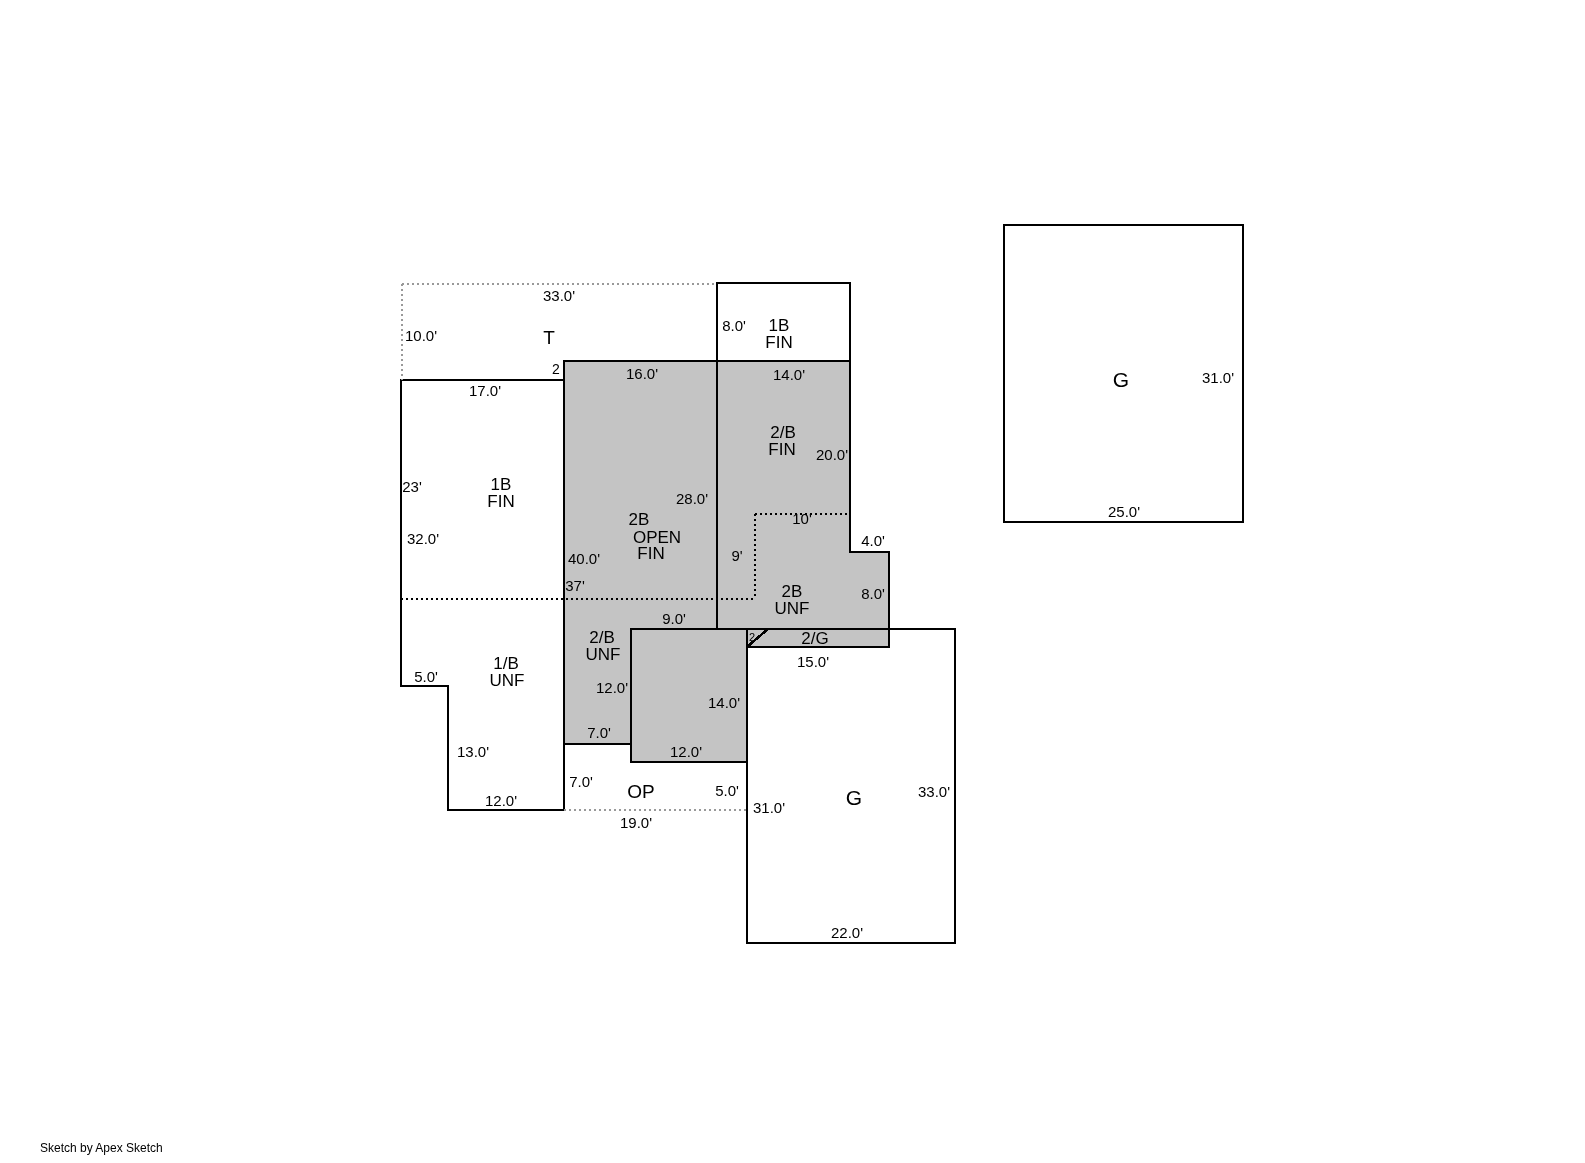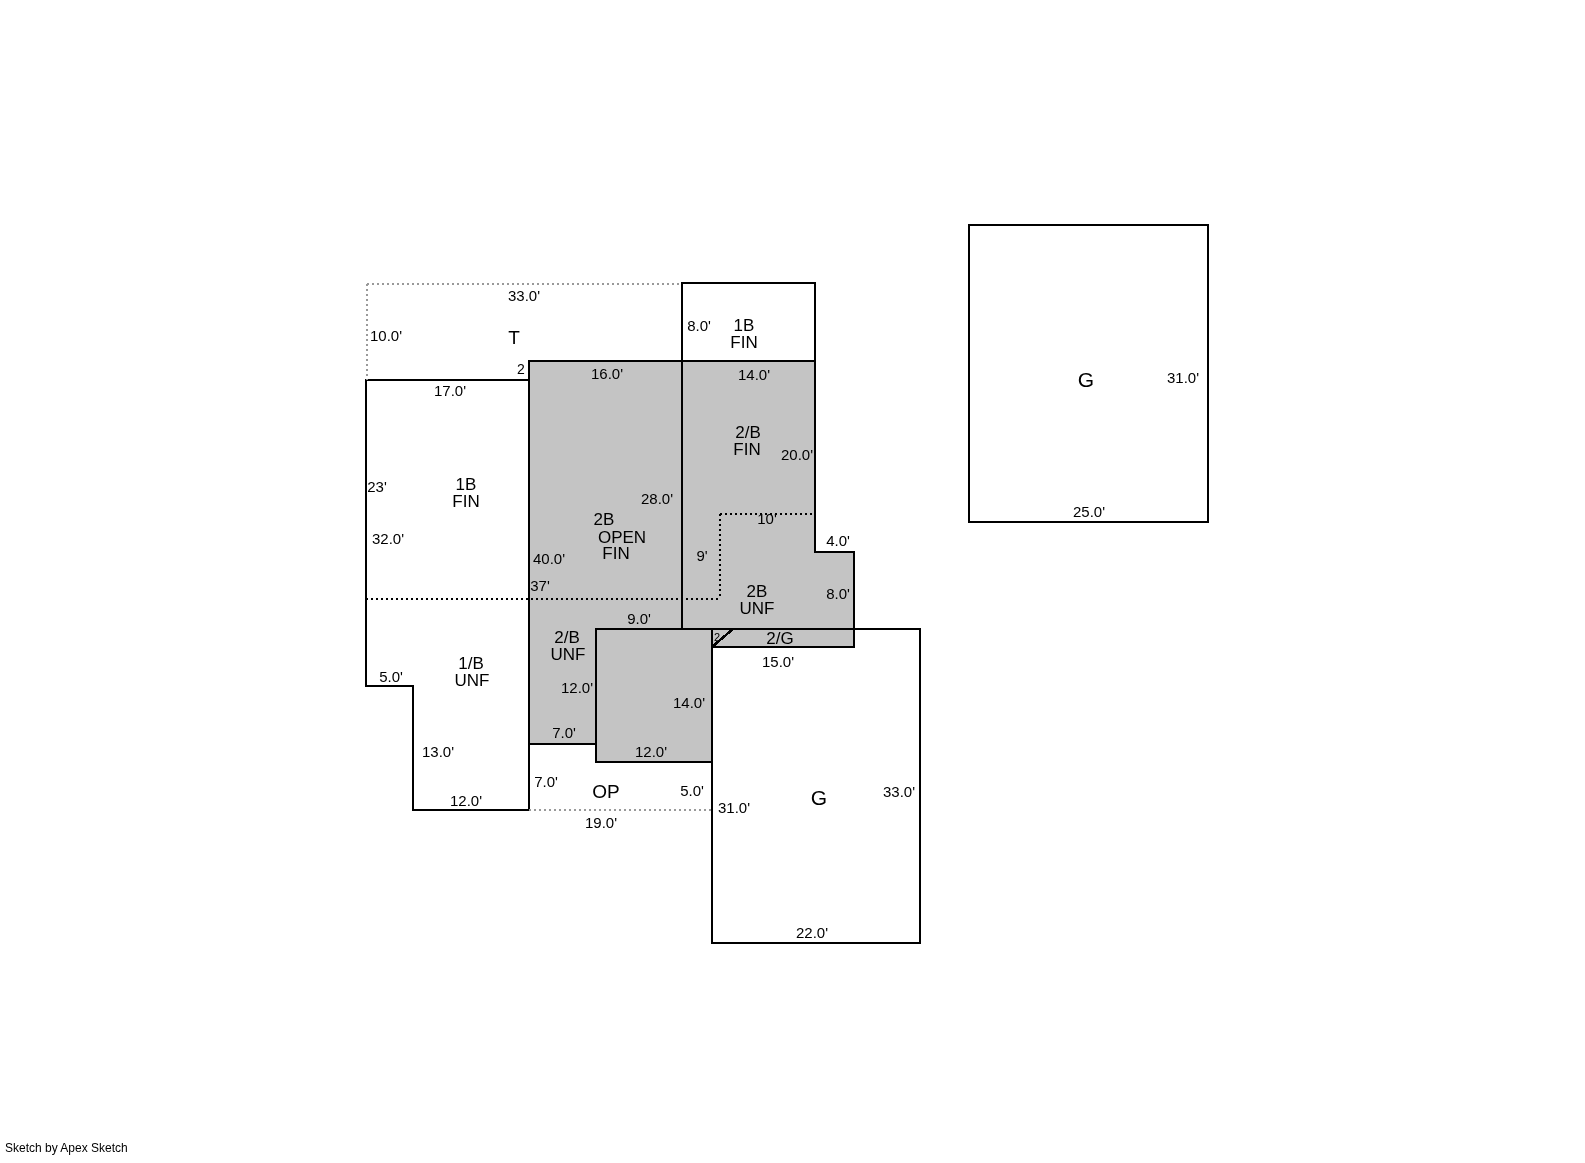--- a/index.html
+++ b/index.html
@@ -1,17 +1,17 @@
 <!DOCTYPE html>
 <html><head>
 <meta charset="utf-8">
 <style>
   html,body{margin:0;padding:0;background:#ffffff;}
   .page{position:relative;width:1275px;height:1163px;background:#ffffff;overflow:hidden;
-        font-family:"Liberation Sans", sans-serif;}
+        font-family:"Liberation Sans", sans-serif;margin-left:35px;}
   svg{display:block;}
   text{fill:#000000;font-family:"Liberation Sans", sans-serif;}
   .dim{font-size:15px;}
   .area{font-size:17px;}
   .big{font-size:19px;}
   .huge{font-size:21px;}
   .tiny{font-size:11px;}
   .small{font-size:14px;}
   .wm{font-size:12px;}
   .mid{text-anchor:middle;}

